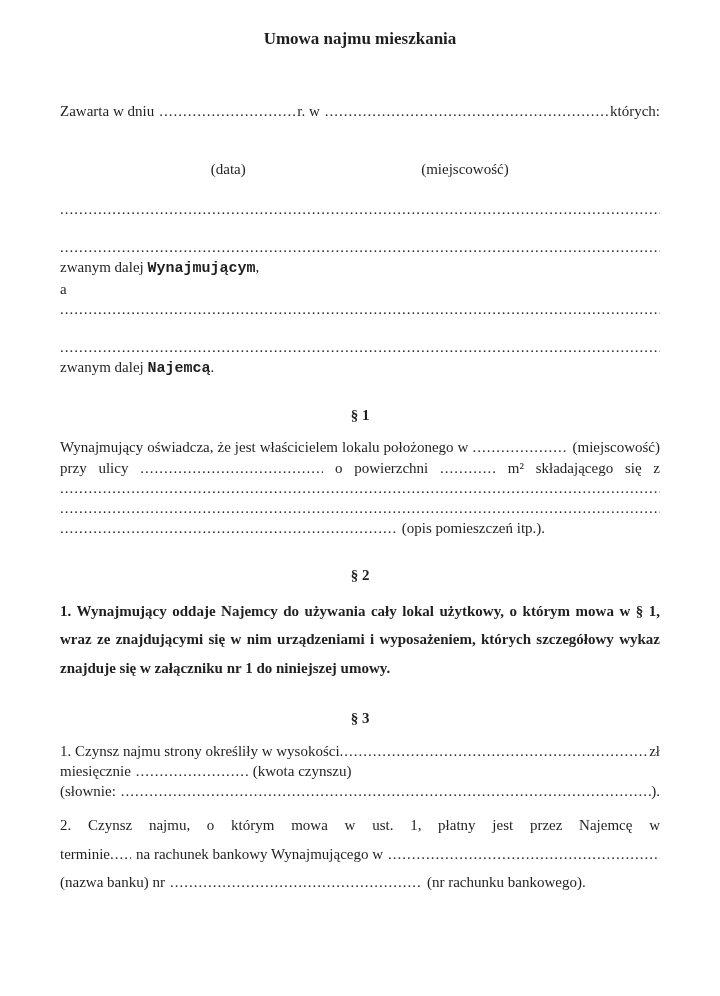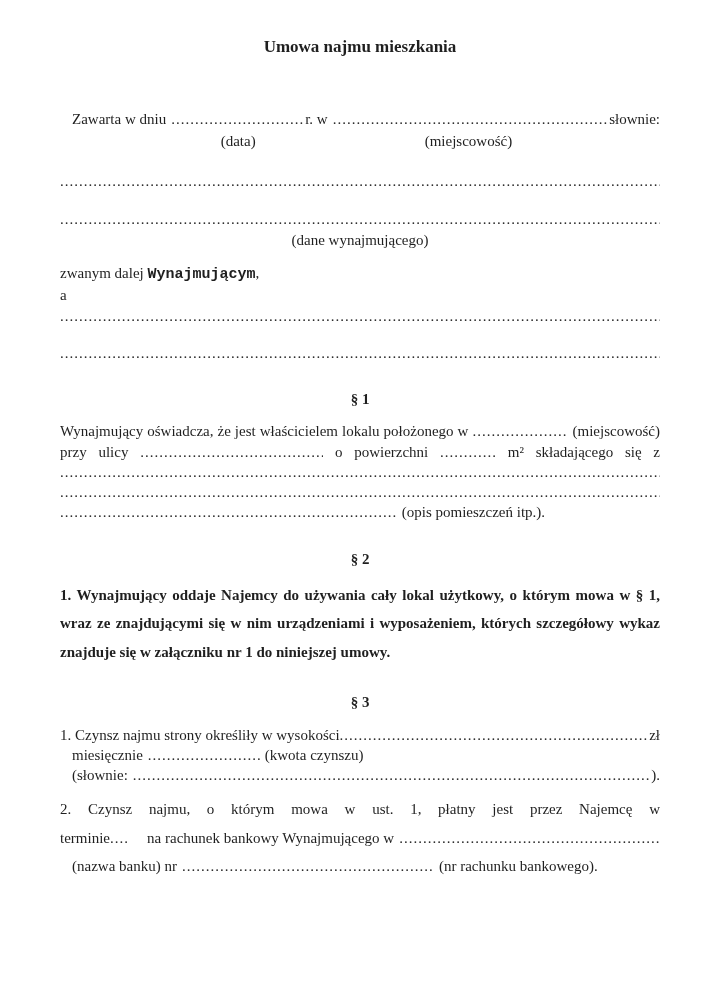--- a/index.html
+++ b/index.html
@@ -1,79 +1,79 @@
 <!DOCTYPE html>
 <html><head>
 <meta charset="utf-8">
 <style>
   html,body{margin:0;padding:0;background:#ffffff;}
   .page{
     width:720px;height:996px;box-sizing:border-box;
-    padding:36px 60px 0 60px;background:#fff;
+    padding:28px 60px 0 60px;background:#fff;
     font-family:"Liberation Serif","DejaVu Serif",serif;
     font-size:15px;color:#1f1f1f;line-height:1.35;
     overflow:hidden;
   }
   .title{text-align:center;font-weight:bold;font-size:17px;margin:0 0 50px 0;}
   
   .intro{display:grid;grid-template-columns:auto minmax(0,1fr) auto minmax(0,2.1fr) auto;row-gap:2px;margin:0 0 20px 0;}
   .dots{overflow:hidden;white-space:nowrap;letter-spacing:1px;color:#2a2a2a;}
   .dots-w{display:inline-block;overflow:hidden;white-space:nowrap;letter-spacing:1px;vertical-align:bottom;color:#2a2a2a;}
-  .tc{text-align:center;}
+  .tc{text-align:center;margin-top:36px;}
   .dotline{overflow:hidden;white-space:nowrap;letter-spacing:1px;margin:0 0 17px 0;color:#2a2a2a;}
   .dotline.tight{margin-bottom:0;}
   .caption{text-align:center;margin:1px 0 13px 0;}
   .called{margin:0 0 15px 0;}
   .bold{font-weight:bold;font-family:Liberation Mono, monospace;}
   .conj{margin:0 0 11px 0;}
   .sec-head{text-align:center;font-weight:bold;margin:26px 0 12px 0;}
   .just{text-align:justify;font-weight:bold;}
   .just-last{text-align:justify;text-align-last:justify;}
   .p0{margin:0;}
   .lh-wide{line-height:1.9;}
   .lh-mid{line-height:1.35;}
   .flexline{display:flex;align-items:baseline;}
   .grow{flex:1 1 auto;overflow:hidden;white-space:nowrap;letter-spacing:1px;color:#2a2a2a;}
   .noshrink{flex:0 0 auto;white-space:nowrap;}
-  .pr{padding-right:5px;margin-left:12px;}
+  .pr{padding-right:5px;}
   .pl{padding-left:5px;}
   .s2p{margin:0 0 13px 0;}
   .s3i1{margin:0 0 10px 0;}
 </style>
 </head>
 <body>
 
 <div class="page">
 
   <h1 class="title">Umowa najmu mieszkania</h1>
 
   <div class="intro">
     <span class="noshrink pr">Zawarta w dniu</span>
     <span class="dots">............................................................................................................................................................................................................................................................................................................</span>
     <span class="noshrink">r. w</span>
     <span class="dots pl">............................................................................................................................................................................................................................................................................................................</span>
-    <span class="noshrink">słownie:</span>
+    <span class="noshrink">których:</span>
     <span></span>
     <span class="tc">(data)</span>
     <span></span>
     <span class="tc">(miejscowość)</span>
     <span></span>
   </div>
 
   <div class="dotline">............................................................................................................................................................................................................................................................................................................</div>
   <div class="dotline tight">............................................................................................................................................................................................................................................................................................................</div>
-  <div class="caption">(dane wynajmującego)</div>
 
   <p class="called p0"><span>zwanym dalej </span><span class="bold">Wynajmującym</span><span>,</span></p>
 
   <p class="conj p0">a</p>
 
   <div class="dotline">............................................................................................................................................................................................................................................................................................................</div>
   <div class="dotline tight">............................................................................................................................................................................................................................................................................................................</div>
 
+  <p class="called p0"><span>zwanym dalej </span><span class="bold">Najemcą</span><span>.</span></p>
 
   <div class="sec-head">§ 1</div>
 
   <div>
     <div class="just-last"><span>Wynajmujący oświadcza, że jest właścicielem lokalu położonego w </span><span class="dots-w" style="width:96px">............................................................................................................................................................................................................................................................................................................</span><span> (miejscowość)</span></div>
     <div class="just-last"><span>przy ulicy </span><span class="dots-w" style="width:183px">............................................................................................................................................................................................................................................................................................................</span><span> o powierzchni </span><span class="dots-w" style="width:56px">............................................................................................................................................................................................................................................................................................................</span><span> m² składającego się z</span></div>
     <div class="dotline tight">............................................................................................................................................................................................................................................................................................................</div>
     <div class="dotline tight">............................................................................................................................................................................................................................................................................................................</div>
     <div><span class="dots-w" style="width:338px">............................................................................................................................................................................................................................................................................................................</span><span> (opis pomieszczeń itp.).</span></div>
   </div>

